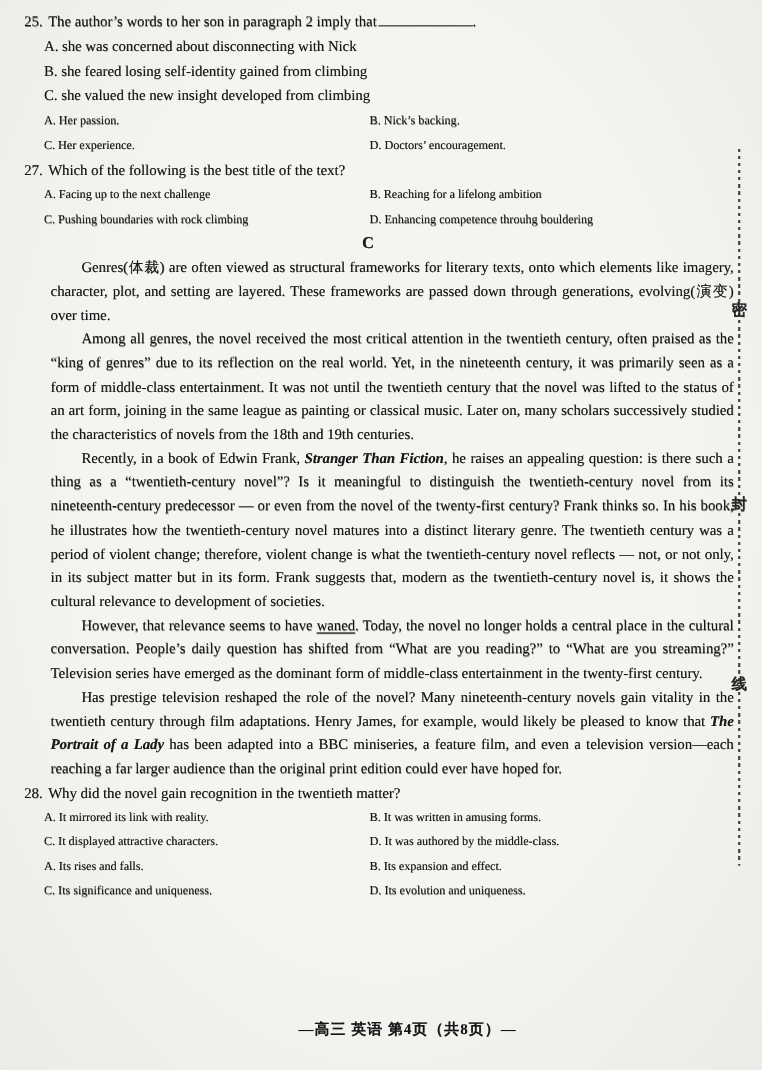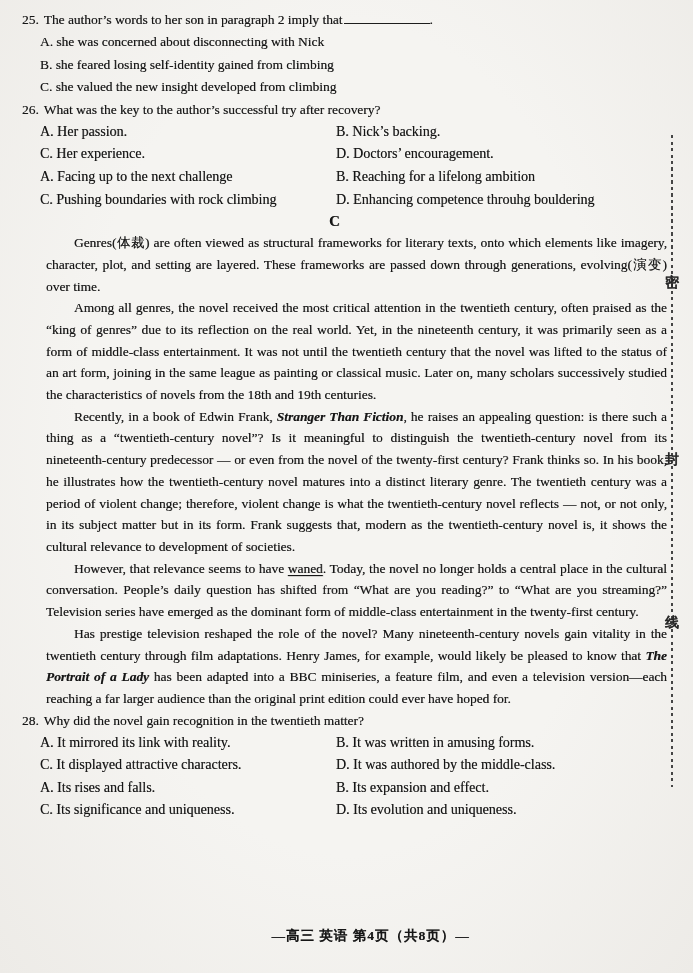--- a/index.html
+++ b/index.html
@@ -12,21 +12,21 @@
     color:#161616;
     text-shadow: 0.3px 0.3px 0.45px rgba(25,25,25,0.55);
   }
   .content { position:relative; padding:9px 26px 0 22px; }
 
   
   .q-block { }
   .q-line { font-size:13.4px; line-height:22px; }
   .q-num { margin-right:5px; }
   .opts-single .opt { display:block; padding-left:18px; font-size:13.4px; line-height:22.6px; }
-  .opt-row { display:flex; padding-left:18px; font-size:14px; line-height:22.6px; }
+  .opt-row { display:flex; padding-left:18px; font-size:11px; line-height:22.6px; }
   .opt-row .c1 { flex:none; width:296px; }
   .opt-row .c2 { flex:1; }
 
   .blank-line { display:inline-block; width:86px; height:13px; border-bottom:1.7px solid #1d1d1d; margin-left:1px; }
 
   .section-heading { text-align:center; font-weight:bold; font-size:15px; line-height:21px; margin-right:20px; }
 
   
   .passage p { font-size:13.4px; line-height:21.7px; text-align:justify; text-indent:28px;margin-left:24px; }
   .title-italic { font-style:italic; font-weight:bold; }
@@ -54,32 +54,32 @@
   <div class="q-block">
     <div class="q-line"><span class="q-num">25.</span><span>The author’s words to her son in paragraph 2 imply that</span><span class="blank-line"></span><span>.</span></div>
     <div class="opts-single">
       <span class="opt">A. she was concerned about disconnecting with Nick</span>
       <span class="opt">B. she feared losing self-identity gained from climbing</span>
       <span class="opt">C. she valued the new insight developed from climbing</span>
     </div>
   </div>
 
   <div class="q-block">
-    <div class="q-line"><span class="q-num">26.</span><span>What was the key to the author’s successful try after recovery?</span></div>
     <div class="opt-row">
       <span class="c1">A. Her passion.</span>
       <span class="c2">B. Nick’s backing.</span>
     </div>
     <div class="opt-row">
       <span class="c1">C. Her experience.</span>
       <span class="c2">D. Doctors’ encouragement.</span>
     </div>
   </div>
 
   <div class="q-block">
+    <div class="q-line"><span class="q-num">27.</span><span>Which of the following is the best title of the text?</span></div>
     <div class="opt-row">
       <span class="c1">A. Facing up to the next challenge</span>
       <span class="c2">B. Reaching for a lifelong ambition</span>
     </div>
     <div class="opt-row">
       <span class="c1">C. Pushing boundaries with rock climbing</span>
       <span class="c2">D. Enhancing competence throuhg bouldering</span>
     </div>
   </div>
 

